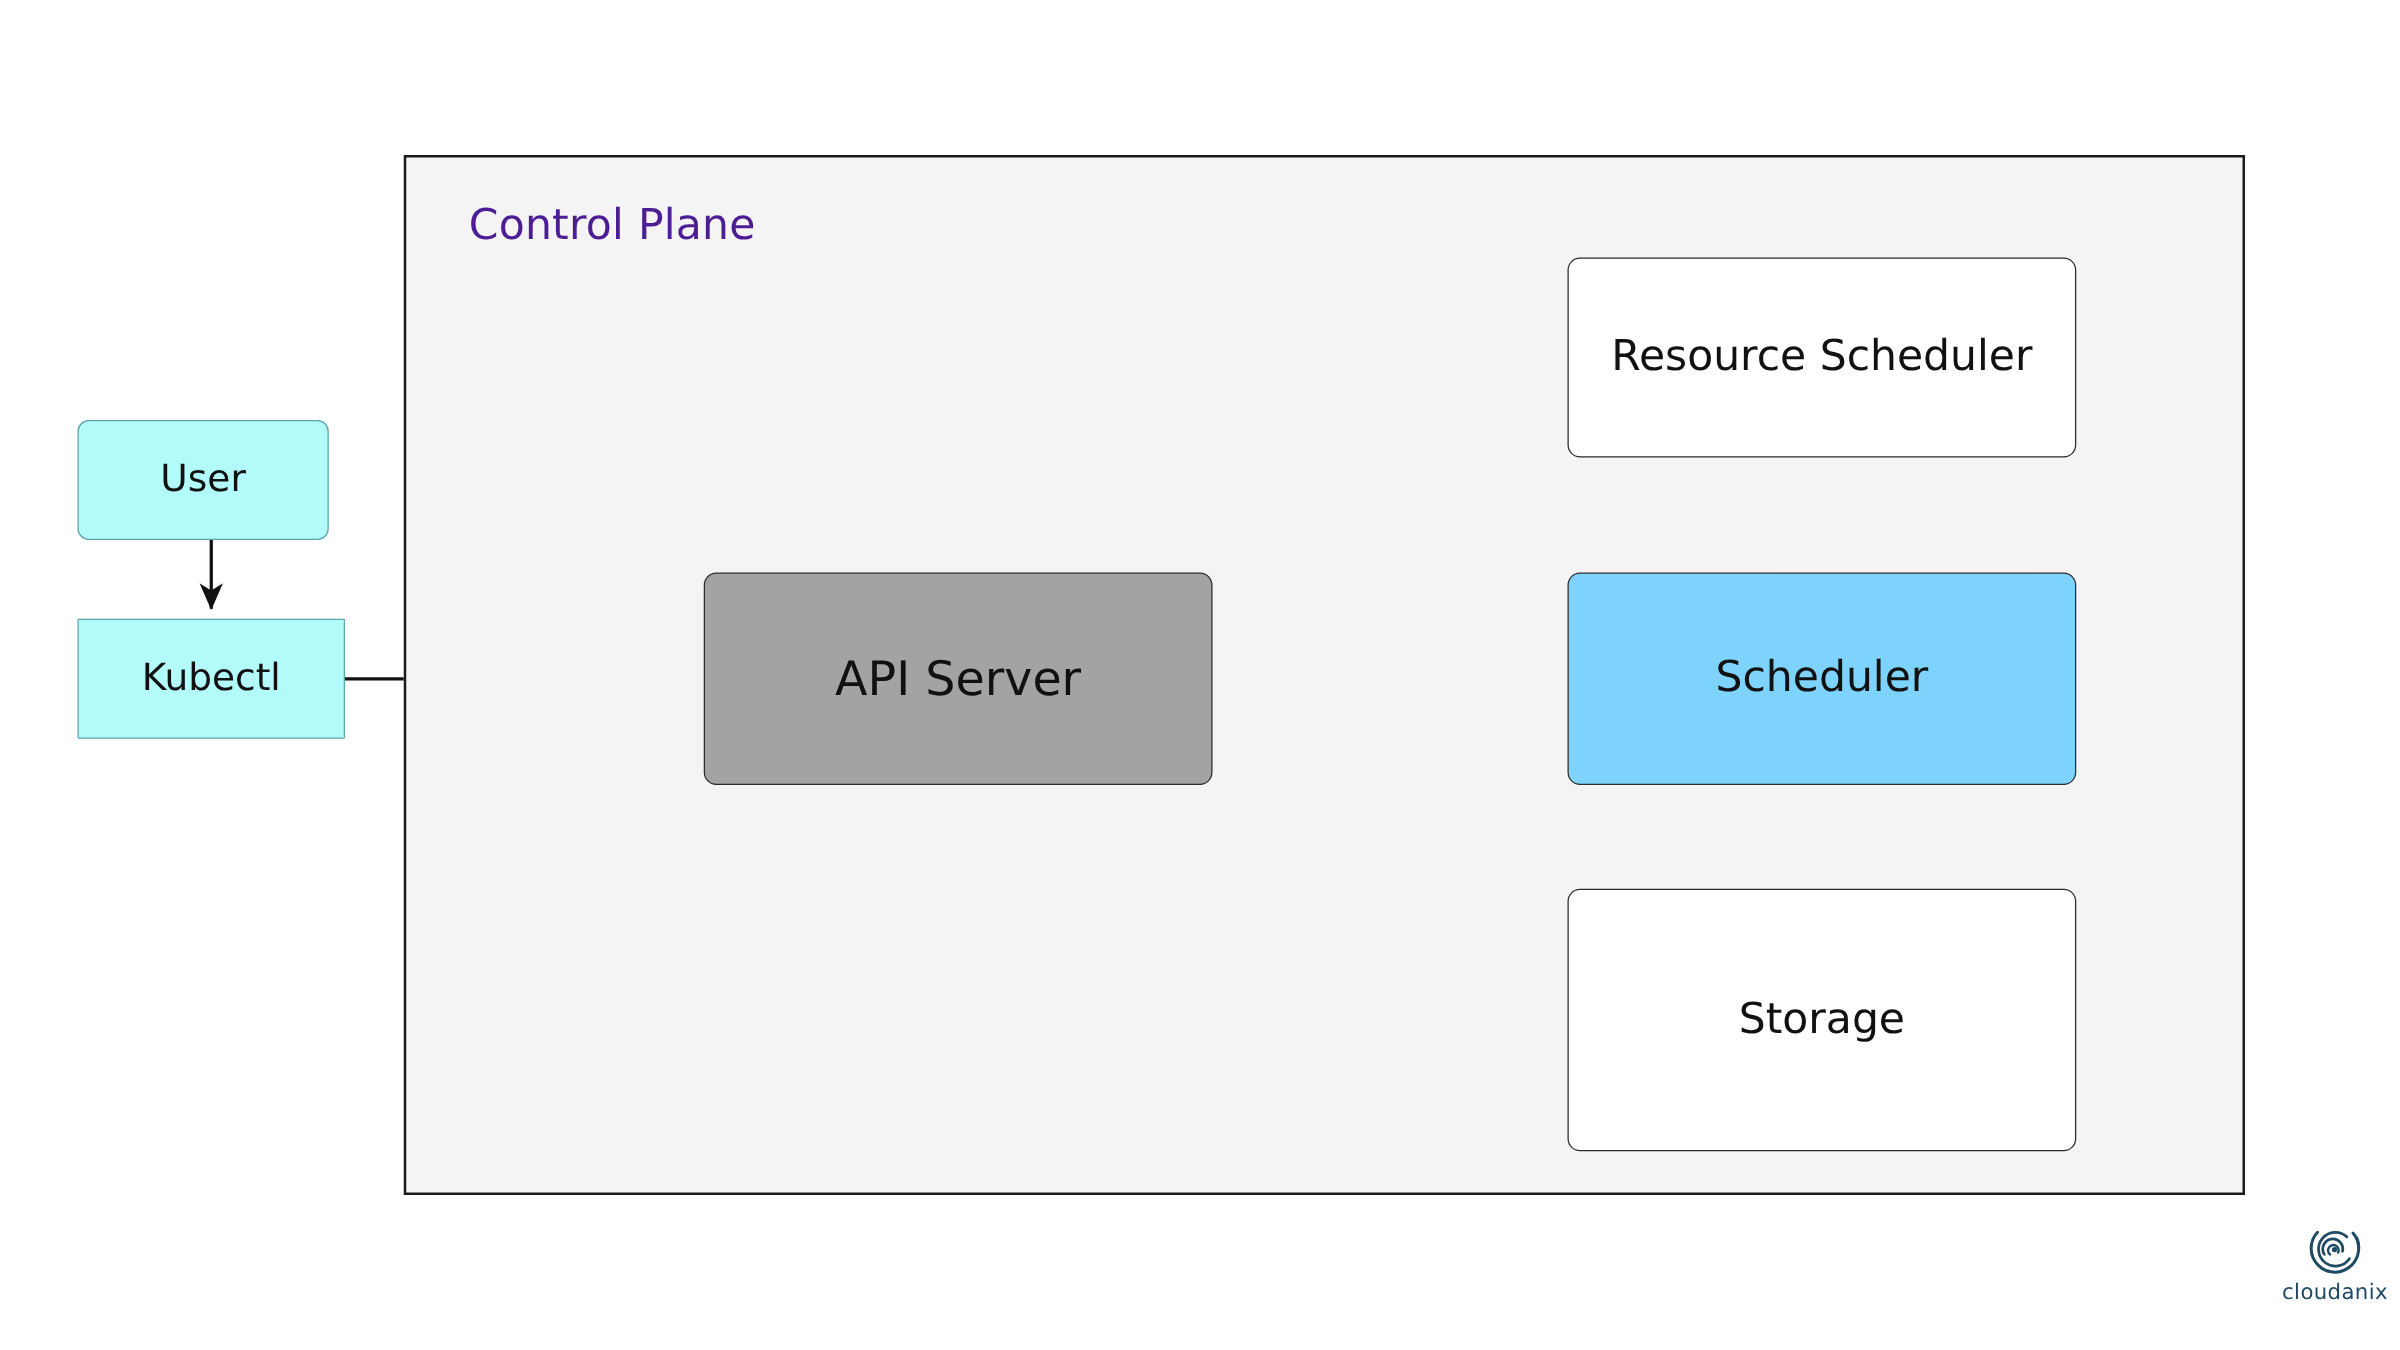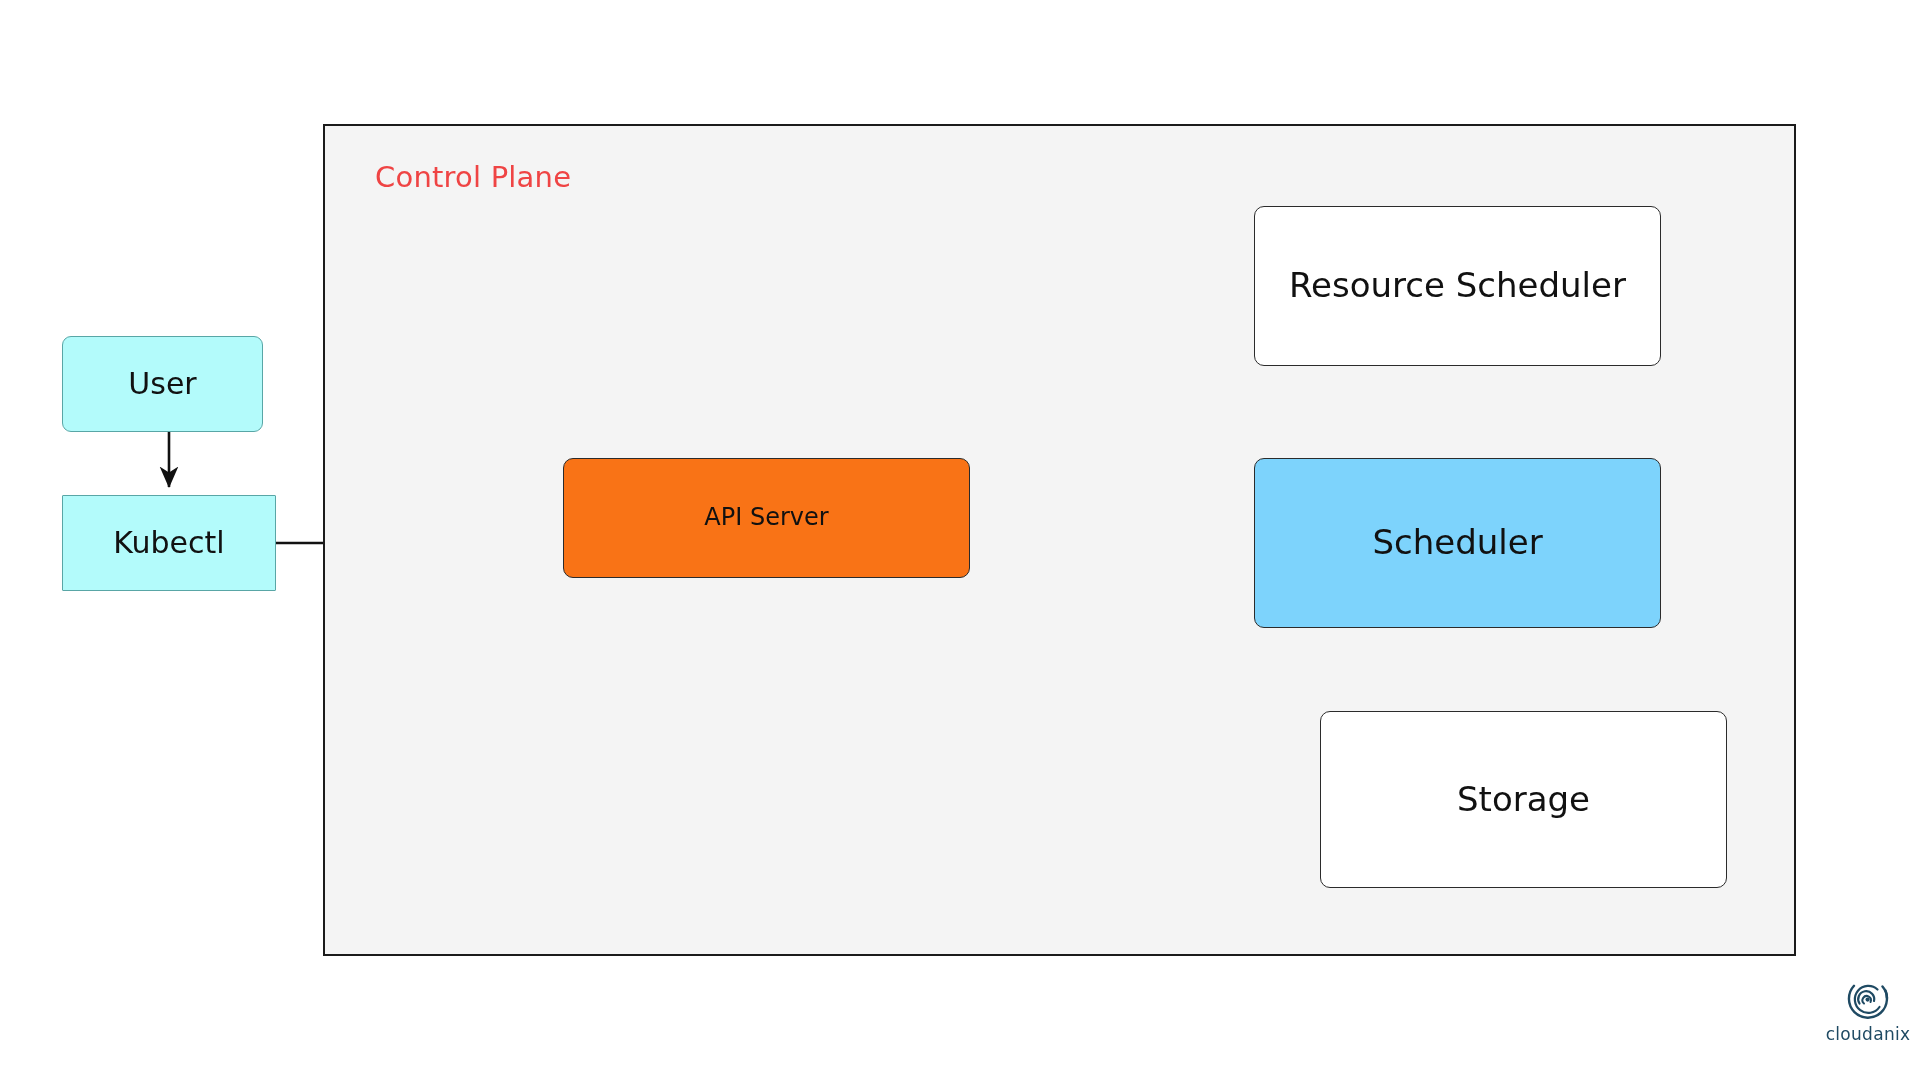--- a/index.html
+++ b/index.html
@@ -30,22 +30,22 @@
     width: 1473px;
     height: 832px;
     background: #f4f4f4;
     border: 2px solid #1b1b1b;
     box-sizing: border-box;
   }
   .control-plane-title {
     position: absolute;
     left: 375px;
     top: 160px;
-    font-size: 29px;
-    color: #ef4444;
+    font-size: 34px;
+    color: #4c1d95;
     letter-spacing: 0.2px;
     white-space: nowrap;
   }
 
   
   .node {
     position: absolute;
     box-sizing: border-box;
     display: flex;
     align-items: center;
@@ -75,46 +75,46 @@
     height: 96px;
     background: #b3fbfb;
     border-color: #59a6a6;
     font-size: 30px;
     border-radius: 1px;
   }
   .node-apiserver {
     left: 563px;
     top: 458px;
     width: 407px;
-    height: 120px;
-    background: #f97316;
+    height: 170px;
+    background: #a3a3a3;
     border-color: #2b2b2b;
-    font-size: 24px;
+    font-size: 38px;
   }
   .node-resource-controller {
     left: 1254px;
     top: 206px;
     width: 407px;
     height: 160px;
     background: #ffffff;
     font-size: 34px;
   }
   .node-scheduler {
     left: 1254px;
     top: 458px;
     width: 407px;
     height: 170px;
     background: #7dd3fc;
     font-size: 34px;
   }
   .node-storage {
-    left: 1320px;
+    left: 1254px;
     top: 711px;
     width: 407px;
-    height: 177px;
+    height: 210px;
     background: #ffffff;
     font-size: 34px;
   }
 
   
   .brand {
     position: absolute;
     left: 1822px;
     top: 976px;
     width: 92px;

